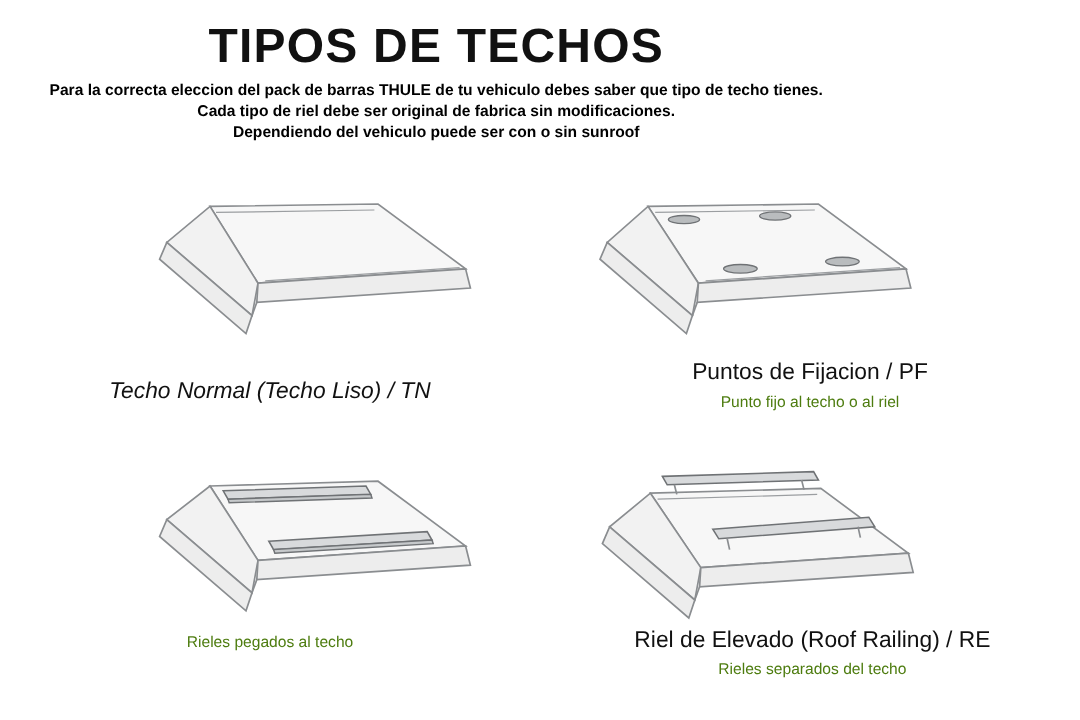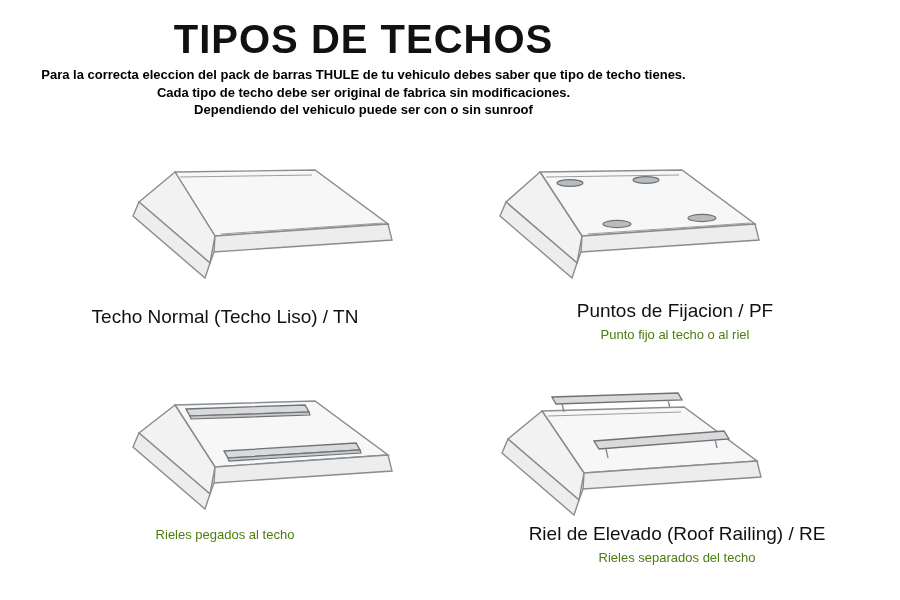--- a/index.html
+++ b/index.html
@@ -74,21 +74,21 @@
     font-size: 19px;
     color: #111111;
     line-height: 1.2;
   }
   .caption-sub {
     font-size: 13px;
     color: #4d7c0f;
     line-height: 1.2;
     margin-top: 4px;
   }
-  .cap-tn { top: 156px; }
+  .cap-tn { top: 166px; font-style: italic; }
   .cap-pf { top: 150px; }
   .cap-ra { top: 148px; }
   .cap-re { top: 148px; }
 
   svg { display: block; }
   .body-fill { fill: #f2f2f2; stroke: #8a8d90; stroke-width: 1.4; }
   .body-fill2 { fill: #ededed; stroke: #8a8d90; stroke-width: 1.4; }
   .roof-fill { fill: #f7f7f7; stroke: #8a8d90; stroke-width: 1.4; }
   .line { fill: none; stroke: #8a8d90; stroke-width: 1.4; }
   .thin { fill: none; stroke: #9b9ea1; stroke-width: 1; }
@@ -98,21 +98,21 @@
 </style>
 </head>
 <body>
 
 <div class="page">
 
   <div class="title">TIPOS DE TECHOS</div>
 
   <div class="subtitle-block">
     <div class="subtitle-line">Para la correcta eleccion del pack de barras THULE de tu vehiculo debes saber que tipo de techo tienes.</div>
-    <div class="subtitle-line">Cada tipo de techo debe ser original de fabrica sin modificaciones.</div>
+    <div class="subtitle-line">Cada tipo de riel debe ser original de fabrica sin modificaciones.</div>
     <div class="subtitle-line">Dependiendo del vehiculo puede ser con o sin sunroof</div>
   </div>
 
   <div class="grid">
 
     <div class="cell cell-tn">
       <div class="art">
         <svg width="450" height="150" viewBox="0 0 450 150" xmlns="http://www.w3.org/2000/svg">
 
           <path class="roof-fill" d="M175 22 L315 20 L388 74 L215 86 Z"></path>

